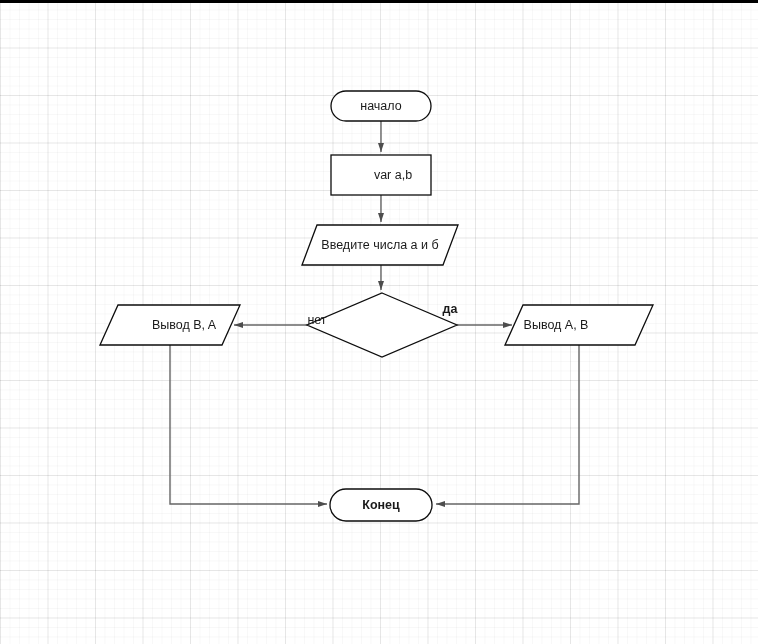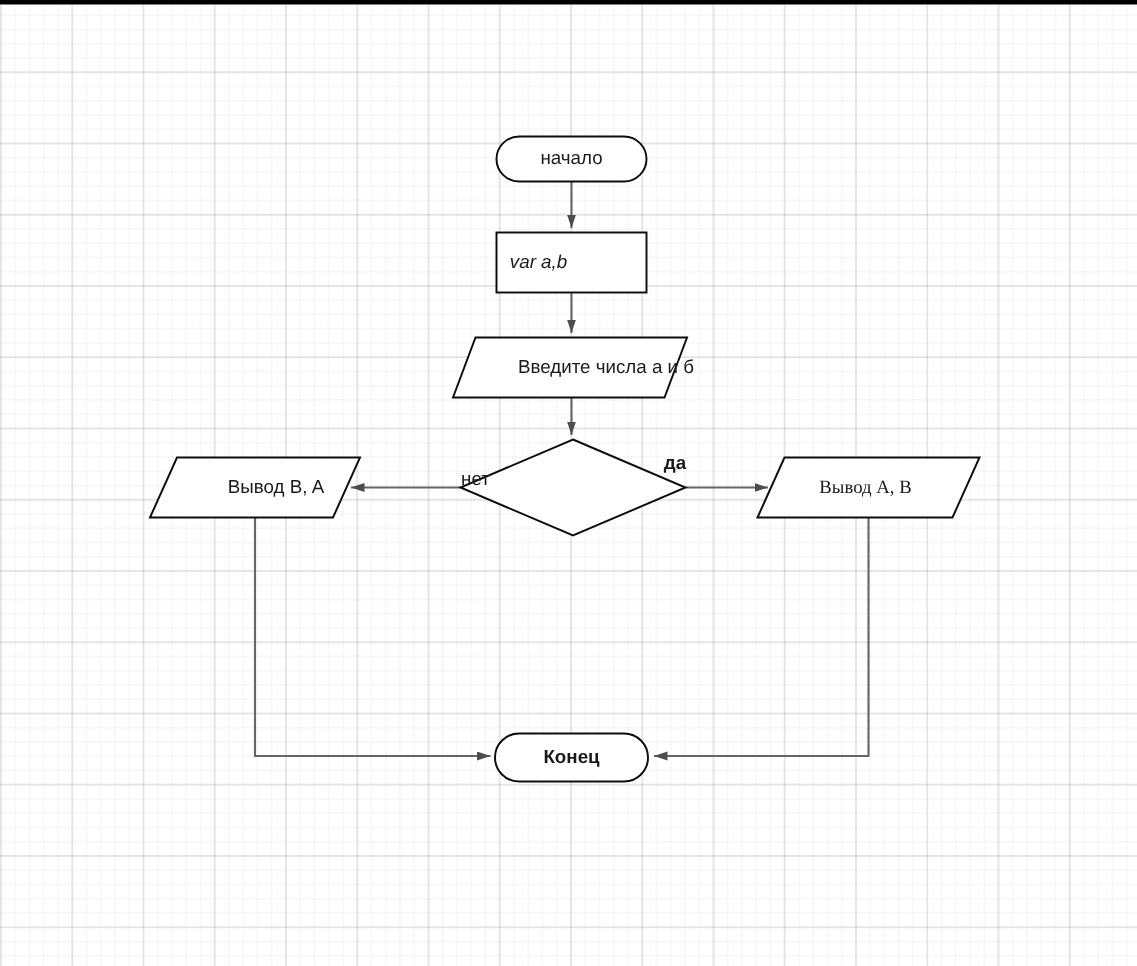--- a/index.html
+++ b/index.html
@@ -80,28 +80,28 @@
     <rect class="shape" x="331" y="155" width="100" height="40"></rect>
     <path class="shape" d="M302,265 L317,225 L458,225 L443,265 Z"></path>
     <path class="shape" d="M382,293 L457,325 L382,357 L307,325 Z"></path>
     <path class="shape" d="M100,345 L118,305 L240,305 L222,345 Z"></path>
     <path class="shape" d="M505,345 L523,305 L653,305 L635,345 Z"></path>
     <rect class="shape" x="330" y="489" width="102" height="32" rx="16" ry="16"></rect>
   </svg>
 
   <div class="node-label" style="left:381px; top:106px;">начало</div>
 
-  <div class="node-label" style="left:359px; top:175px;font-style:italic;">var a,b</div>
+  <div class="node-label" style="left:393px; top:175px;">var a,b</div>
 
-  <div class="node-label" style="left:404px; top:245px;">Введите числа a и б</div>
+  <div class="node-label" style="left:380px; top:245px;">Введите числа a и б</div>
 
 
   <div class="edge-label" style="left:317px; top:320px;">нет</div>
 
   <div class="edge-label" style="left:450px; top:309px;font-weight:bold;">да</div>
 
   <div class="node-label" style="left:184px; top:325px;">Вывод B, A</div>
 
-  <div class="node-label" style="left:577px; top:325px;font-family:Liberation Serif, serif;">Вывод A, B</div>
+  <div class="node-label" style="left:556px; top:325px;">Вывод A, B</div>
 
   <div class="node-label" style="left:381px; top:505px;font-weight:bold;">Конец</div>
 
 </div>
 
 </body></html>

